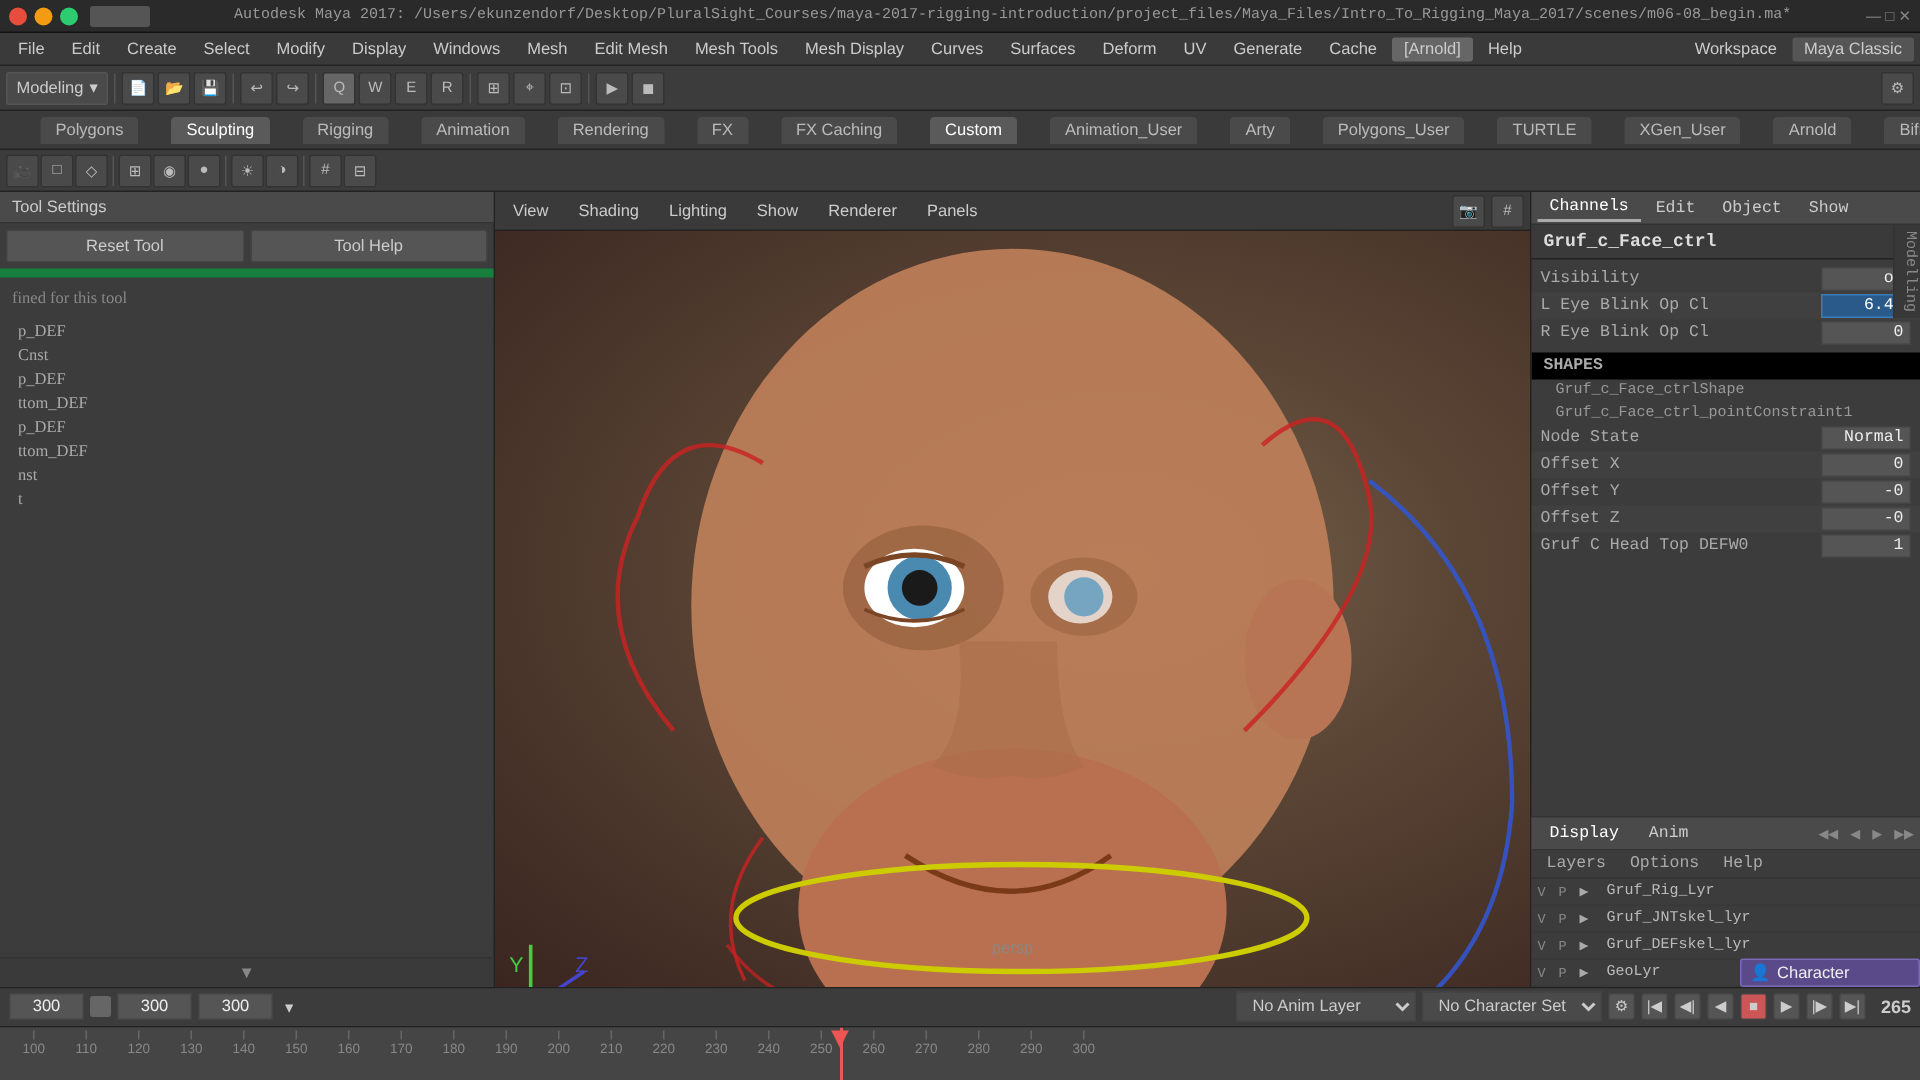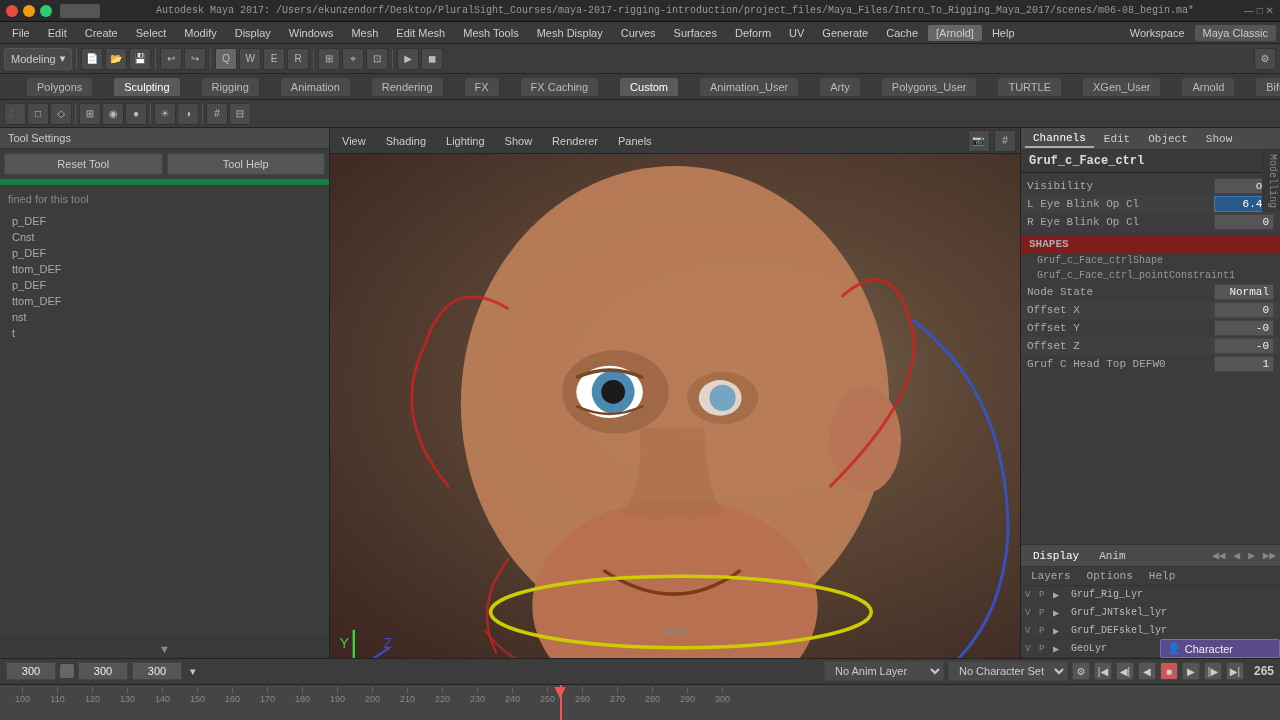--- a/index.html
+++ b/index.html
@@ -147,20 +147,21 @@
       font-size: 11px;
       cursor: pointer;
       display: flex; align-items: center; justify-content: center;
     }
     #left-content {
       flex: 1;
       padding: 8px;
       font-size: 11px;
       color: #888;
       overflow-y: auto;
+      font-family: Liberation Serif, serif;
     }
     .node-item {
       padding: 2px 4px;
       color: #aaa;
       font-size: 11px;
       cursor: pointer;
     }
 
     
     #viewport {
@@ -262,21 +263,21 @@
       padding: 1px 4px;
       color: #eee;
       font-size: 11px;
     }
     .attr-value.highlight {
       background: #2a5a8a;
       border-color: #3a7ab8;
       color: #fff;
     }
     .section-header {
-      background: #7f1d1d;
+      background: #000000;
       padding: 3px 8px;
       font-size: 11px;
       color: #aaa;
       font-weight: bold;
       margin-top: 4px;
     }
     .shape-item {
       padding: 2px 16px;
       font-size: 10px;
       color: #999;

